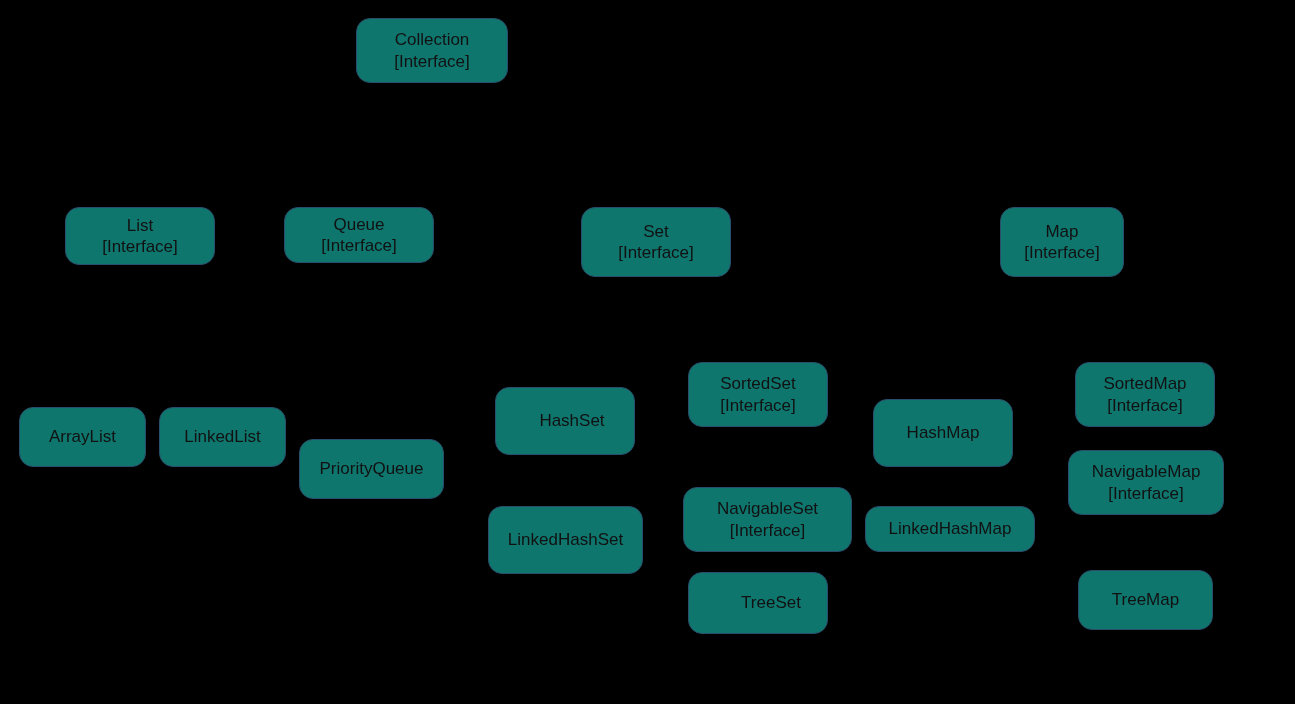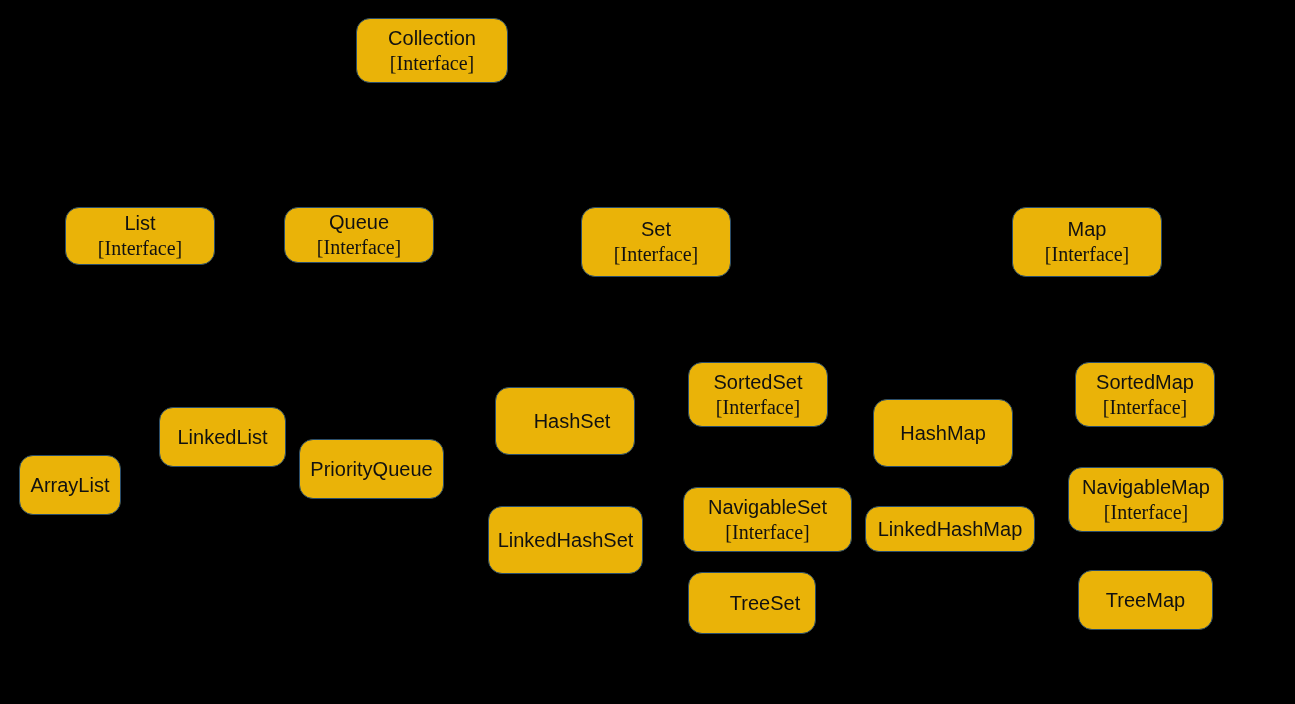--- a/index.html
+++ b/index.html
@@ -7,36 +7,36 @@
     padding: 0;
     width: 1295px;
     height: 704px;
     background: #000;
     font-family: Arial, Helvetica, sans-serif;
     position: relative;
     overflow: hidden;
   }
   .node {
     position: absolute;
-    background: #eab308;
+    background: #0f766e;
     border: 1px solid #2a4d6a;
     border-radius: 14px;
     display: flex;
     flex-direction: column;
     align-items: center;
     justify-content: center;
     text-align: center;
     color: #111;
-    font-size: 20px;
+    font-size: 17px;
     line-height: 1.25;
     box-sizing: border-box;
     padding: 6px 10px;
   }
   .node .title { white-space: nowrap; }
-  .node .sub { white-space: nowrap; font-family: Liberation Serif, serif; }
+  .node .sub { white-space: nowrap; }
   svg.connectors {
     position: absolute;
     left: 0; top: 0;
     width: 1295px;
     height: 704px;
     pointer-events: none;
   }
 </style>
 </head>
 <body>
@@ -92,26 +92,26 @@
 <div class="node" style="left:284px; top:207px; width:150px; height:56px;">
   <span class="title">Queue</span>
   <span class="sub">[Interface]</span>
 </div>
 
 <div class="node" style="left:565px; top:207px; width:150px; height:70px;margin-left:16px;">
   <span class="title">Set</span>
   <span class="sub">[Interface]</span>
 </div>
 
-<div class="node" style="left:1000px; top:207px; width:150px; height:70px;margin-left:12px;">
+<div class="node" style="left:1000px; top:207px; width:124px; height:70px;">
   <span class="title">Map</span>
   <span class="sub">[Interface]</span>
 </div>
 
-<div class="node" style="left:19px; top:407px; width:102px; height:60px;margin-top:48px;">
+<div class="node" style="left:19px; top:407px; width:127px; height:60px;">
   <span class="title">ArrayList</span>
 </div>
 
 <div class="node" style="left:159px; top:407px; width:127px; height:60px;">
   <span class="title">LinkedList</span>
 </div>
 
 <div class="node" style="left:299px; top:407px; width:145px; height:60px;margin-top:32px;">
   <span class="title">PriorityQueue</span>
 </div>
@@ -127,37 +127,37 @@
 <div class="node" style="left:688px; top:362px; width:140px; height:65px;align-items:center;">
   <span class="title">SortedSet</span>
   <span class="sub">[Interface]</span>
 </div>
 
 <div class="node" style="left:683px; top:467px; width:169px; height:65px;margin-top:20px;">
   <span class="title">NavigableSet</span>
   <span class="sub">[Interface]</span>
 </div>
 
-<div class="node" style="left:688px; top:572px; width:128px; height:62px;padding-left:36px;">
+<div class="node" style="left:688px; top:572px; width:140px; height:62px;padding-left:36px;">
   <span class="title">TreeSet</span>
 </div>
 
 <div class="node" style="left:873px; top:387px; width:140px; height:68px;margin-top:12px;">
   <span class="title">HashMap</span>
 </div>
 
 <div class="node" style="left:865px; top:506px; width:170px; height:46px;">
   <span class="title">LinkedHashMap</span>
 </div>
 
 <div class="node" style="left:1075px; top:362px; width:140px; height:65px;">
   <span class="title">SortedMap</span>
   <span class="sub">[Interface]</span>
 </div>
 
-<div class="node" style="left:1068px; top:467px; width:156px; height:65px;">
+<div class="node" style="left:1068px; top:450px; width:156px; height:65px;">
   <span class="title">NavigableMap</span>
   <span class="sub">[Interface]</span>
 </div>
 
 <div class="node" style="left:1078px; top:570px; width:135px; height:60px;">
   <span class="title">TreeMap</span>
 </div>
 
 </body></html>

